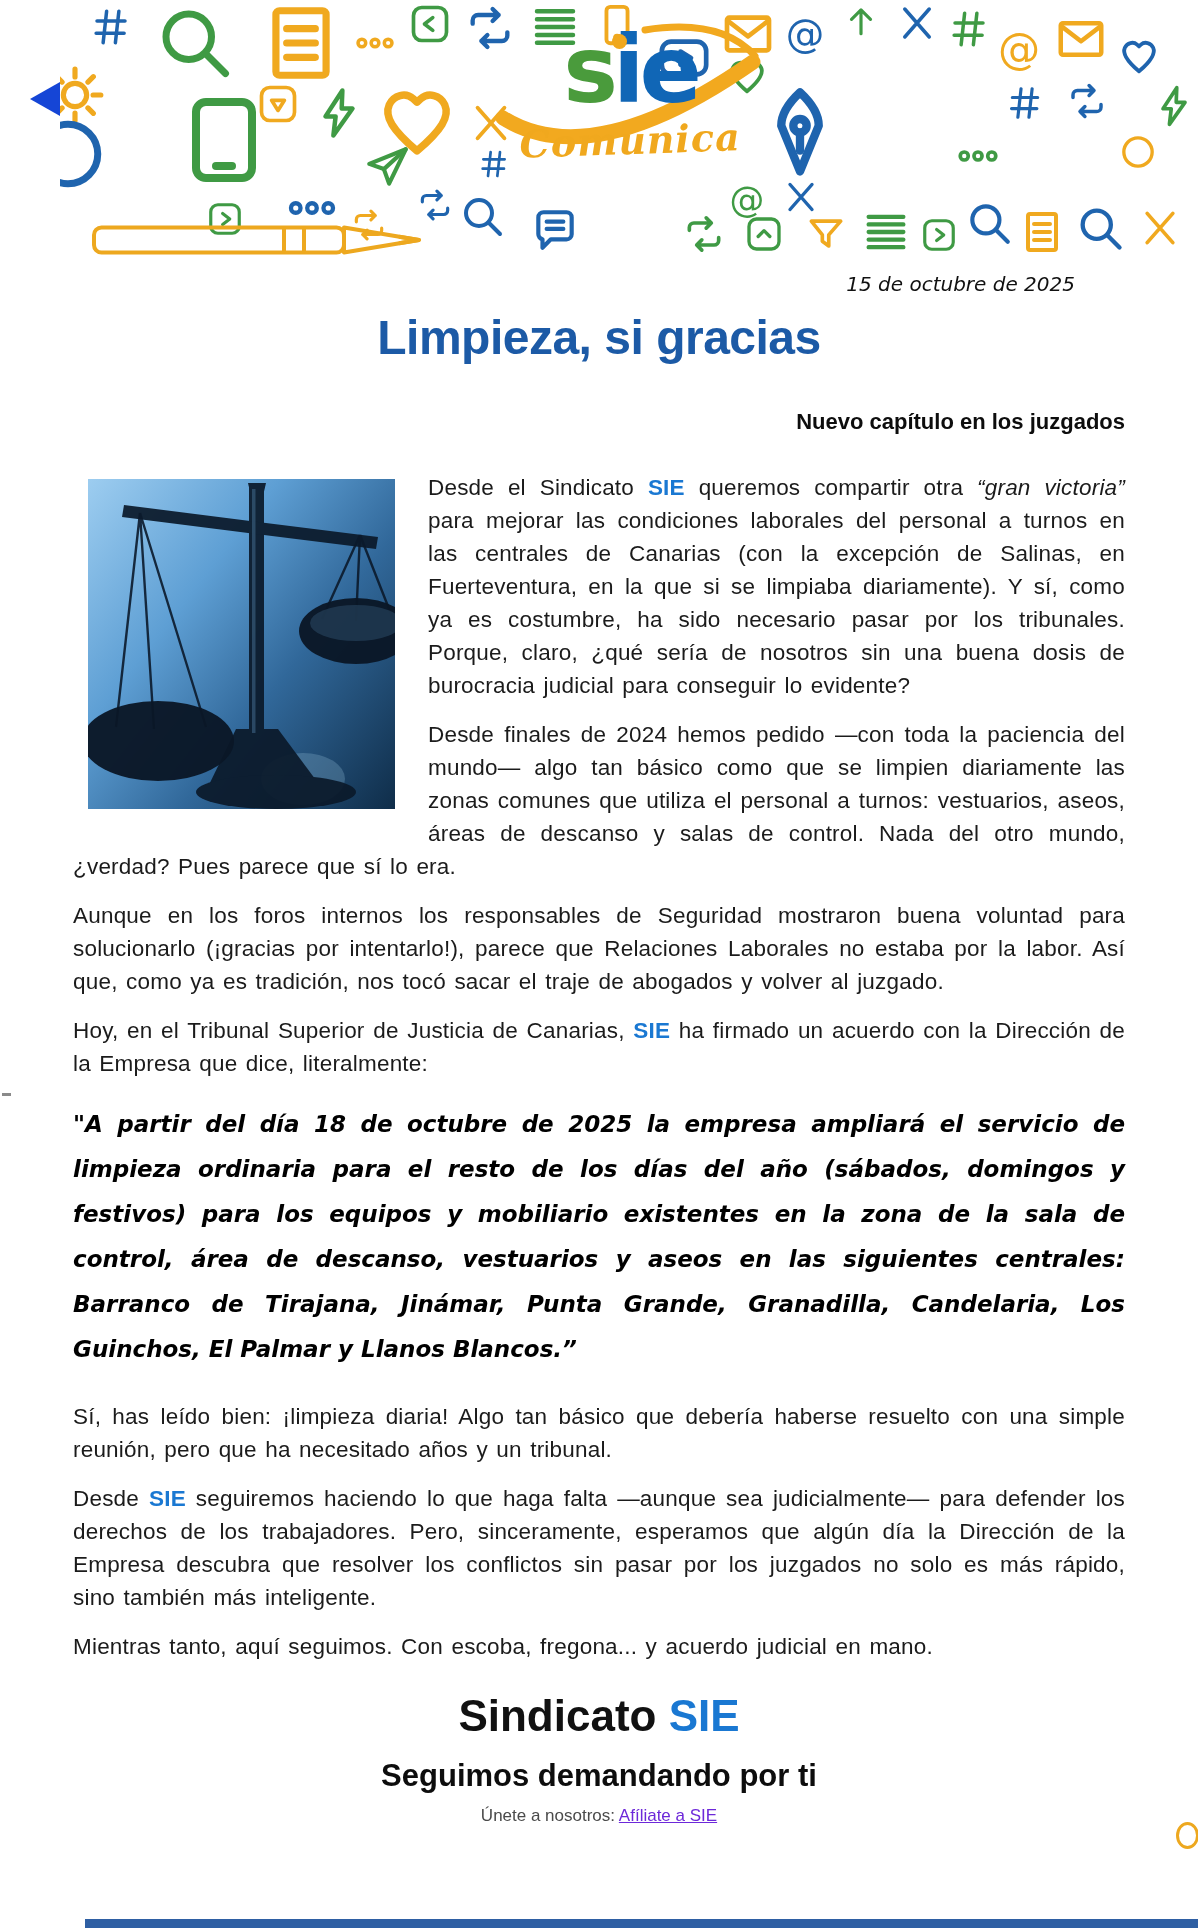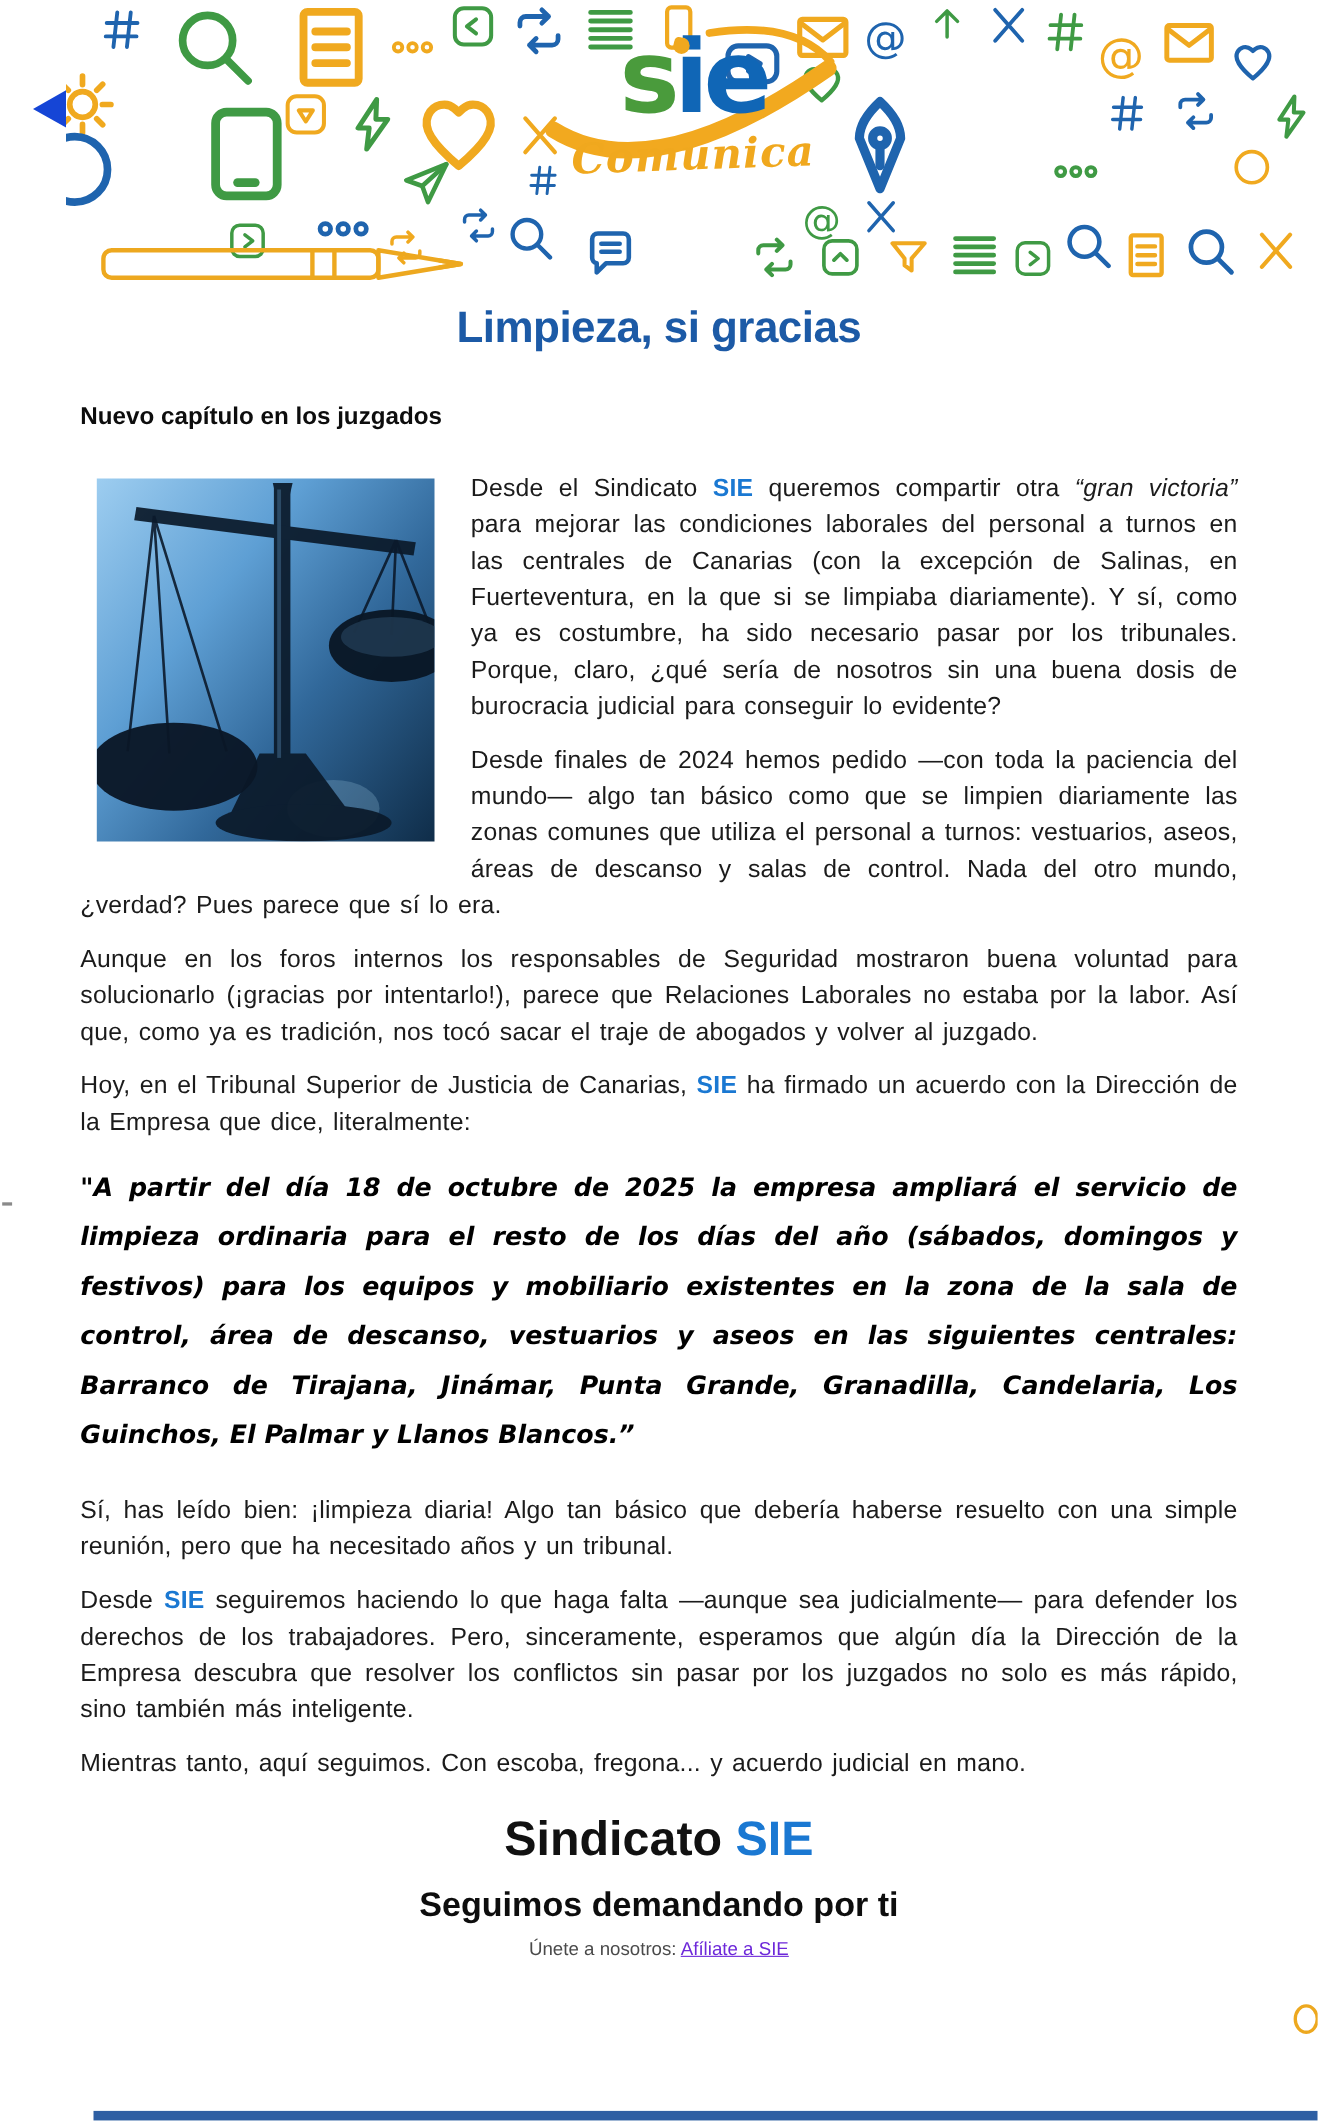--- a/index.html
+++ b/index.html
@@ -30,23 +30,23 @@
               border-right:30px solid #1545d6;}
   .edge-dash{position:absolute;left:2px;top:1093px;width:9px;height:3px;background:#8a8a8a;}
   .bottom-bar{position:absolute;left:85px;right:0;bottom:0;height:9px;background:#2e5fa3;}
   .orange-ring{position:absolute;left:1176px;top:1822px;width:17px;height:21px;
                border:3px solid #eda81f;border-radius:50%;}
 
   
   .content{position:absolute;left:73px;top:262px;width:1052px;}
   .date-line{text-align:right;padding-right:50px;margin-top:10px;font-style:italic;
              font-size:20px;font-family:"DejaVu Sans",sans-serif;color:#111;}
-  .title{text-align:center;margin-top:14px;font-size:40px;font-weight:bold;color:#1c5aa6;
+  .title{text-align:center;margin-top:14px;font-size:48px;font-weight:bold;color:#1c5aa6;
          letter-spacing:-0.5px;}
-  .subtitle{text-align:left;margin-top:44px;font-size:22px;font-weight:bold;color:#0d0d0d;}
+  .subtitle{text-align:right;margin-top:44px;font-size:22px;font-weight:bold;color:#0d0d0d;}
 
   .article{margin-top:36px;}
   .scale-img{float:left;width:307px;height:330px;margin:8px 33px 26px 15px;
              background:linear-gradient(128deg,#9dcdf0 0%,#5e9fd4 34%,#31689a 62%,#0f2d49 100%);
              position:relative;overflow:hidden;}
   p.body{font-size:22.5px;line-height:33px;text-align:justify;margin:0 0 16px;
          color:#1b1b1b;word-spacing:2px;letter-spacing:0.2px;}
   .seg-sie{color:#1a78d2;font-weight:bold;}
   .seg-i{font-style:italic;}
   .quote{font-family:"DejaVu Sans",sans-serif;font-weight:bold;font-style:italic;
@@ -329,20 +329,21 @@
       <div class="logo-text"><span class="ls">s</span><span class="lie">ie</span></div>
       <div class="logo-idot"></div>
       <div class="logo-sub">Comunica</div>
     </div>
   </div>
 
   <div class="back-arrow"></div>
   <div class="edge-dash"></div>
 
   <div class="content">
+    <div class="date-line">15 de octubre de 2025</div>
     <div class="title">Limpieza, si gracias</div>
     <div class="subtitle">Nuevo capítulo en los juzgados</div>
 
     <div class="article">
       <div class="scale-img">
         <svg viewBox="0 0 307 330" width="307" height="330">
           <ellipse cx="215" cy="300" rx="42" ry="26" fill="#7aa6c4" opacity="0.35"></ellipse>
           <g fill="#0b1a2b" opacity="0.93">
             <path d="M160 4 L178 4 L172 30 L166 30 Z"></path>
             <rect x="161" y="6" width="15" height="252"></rect>

